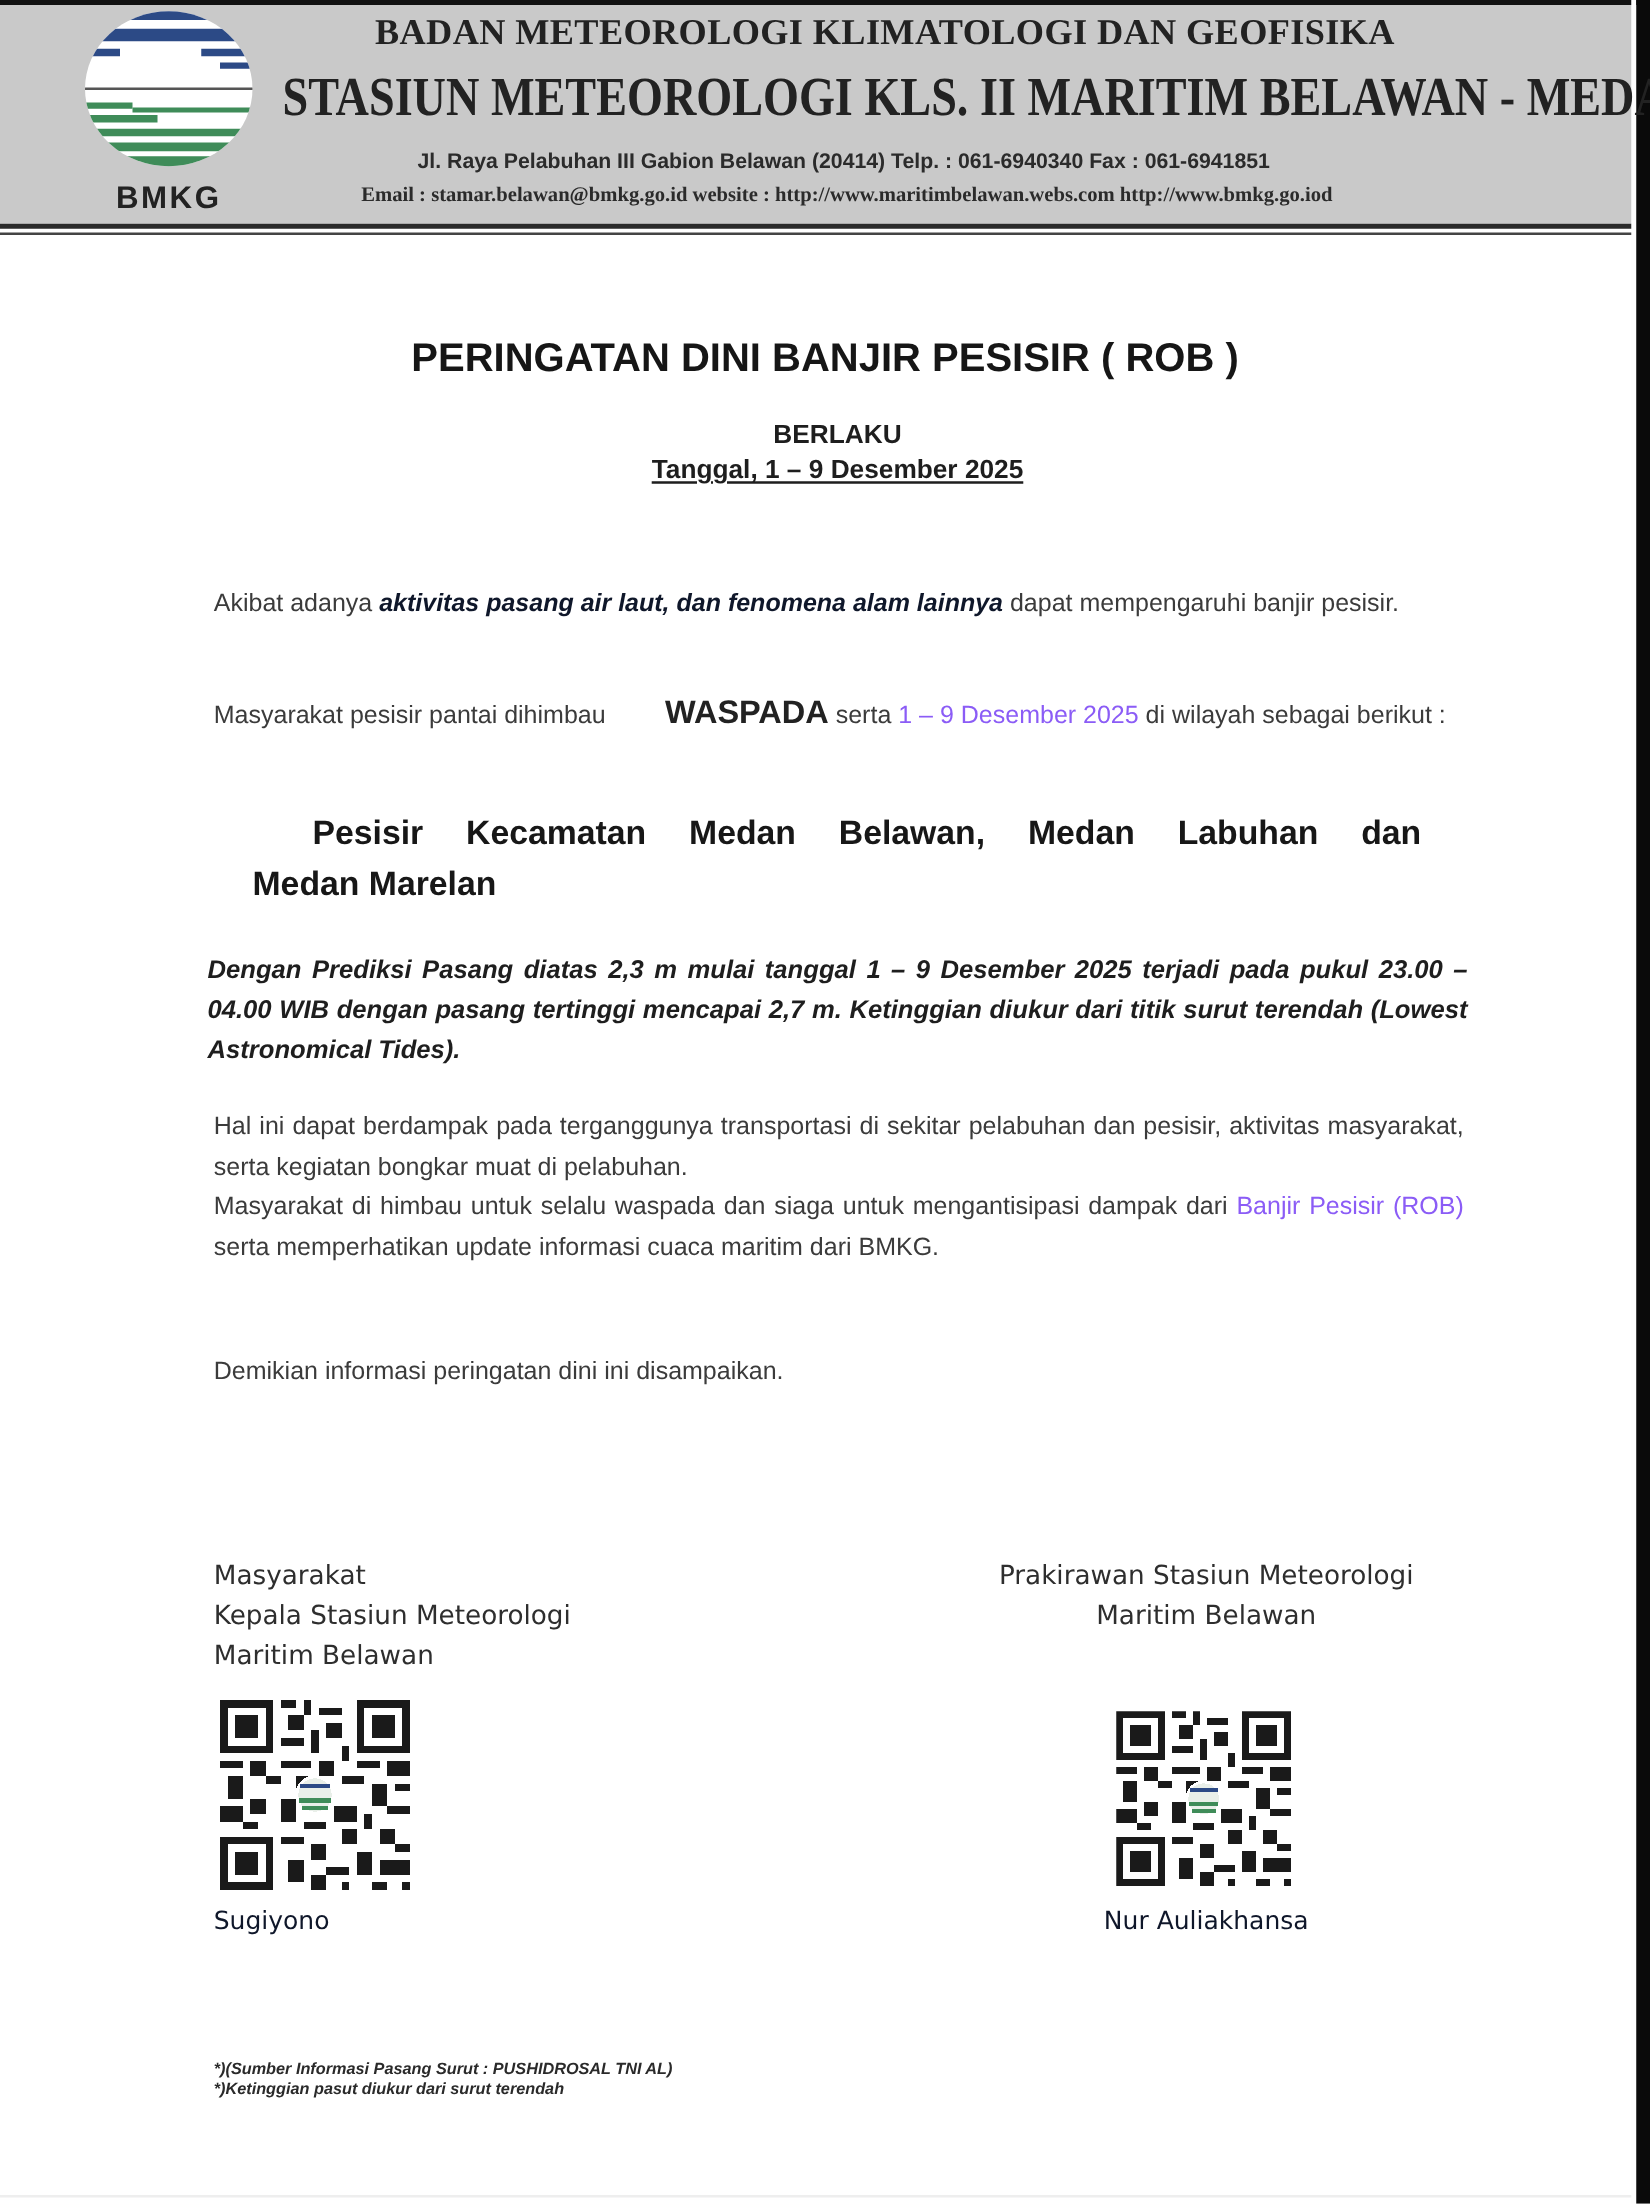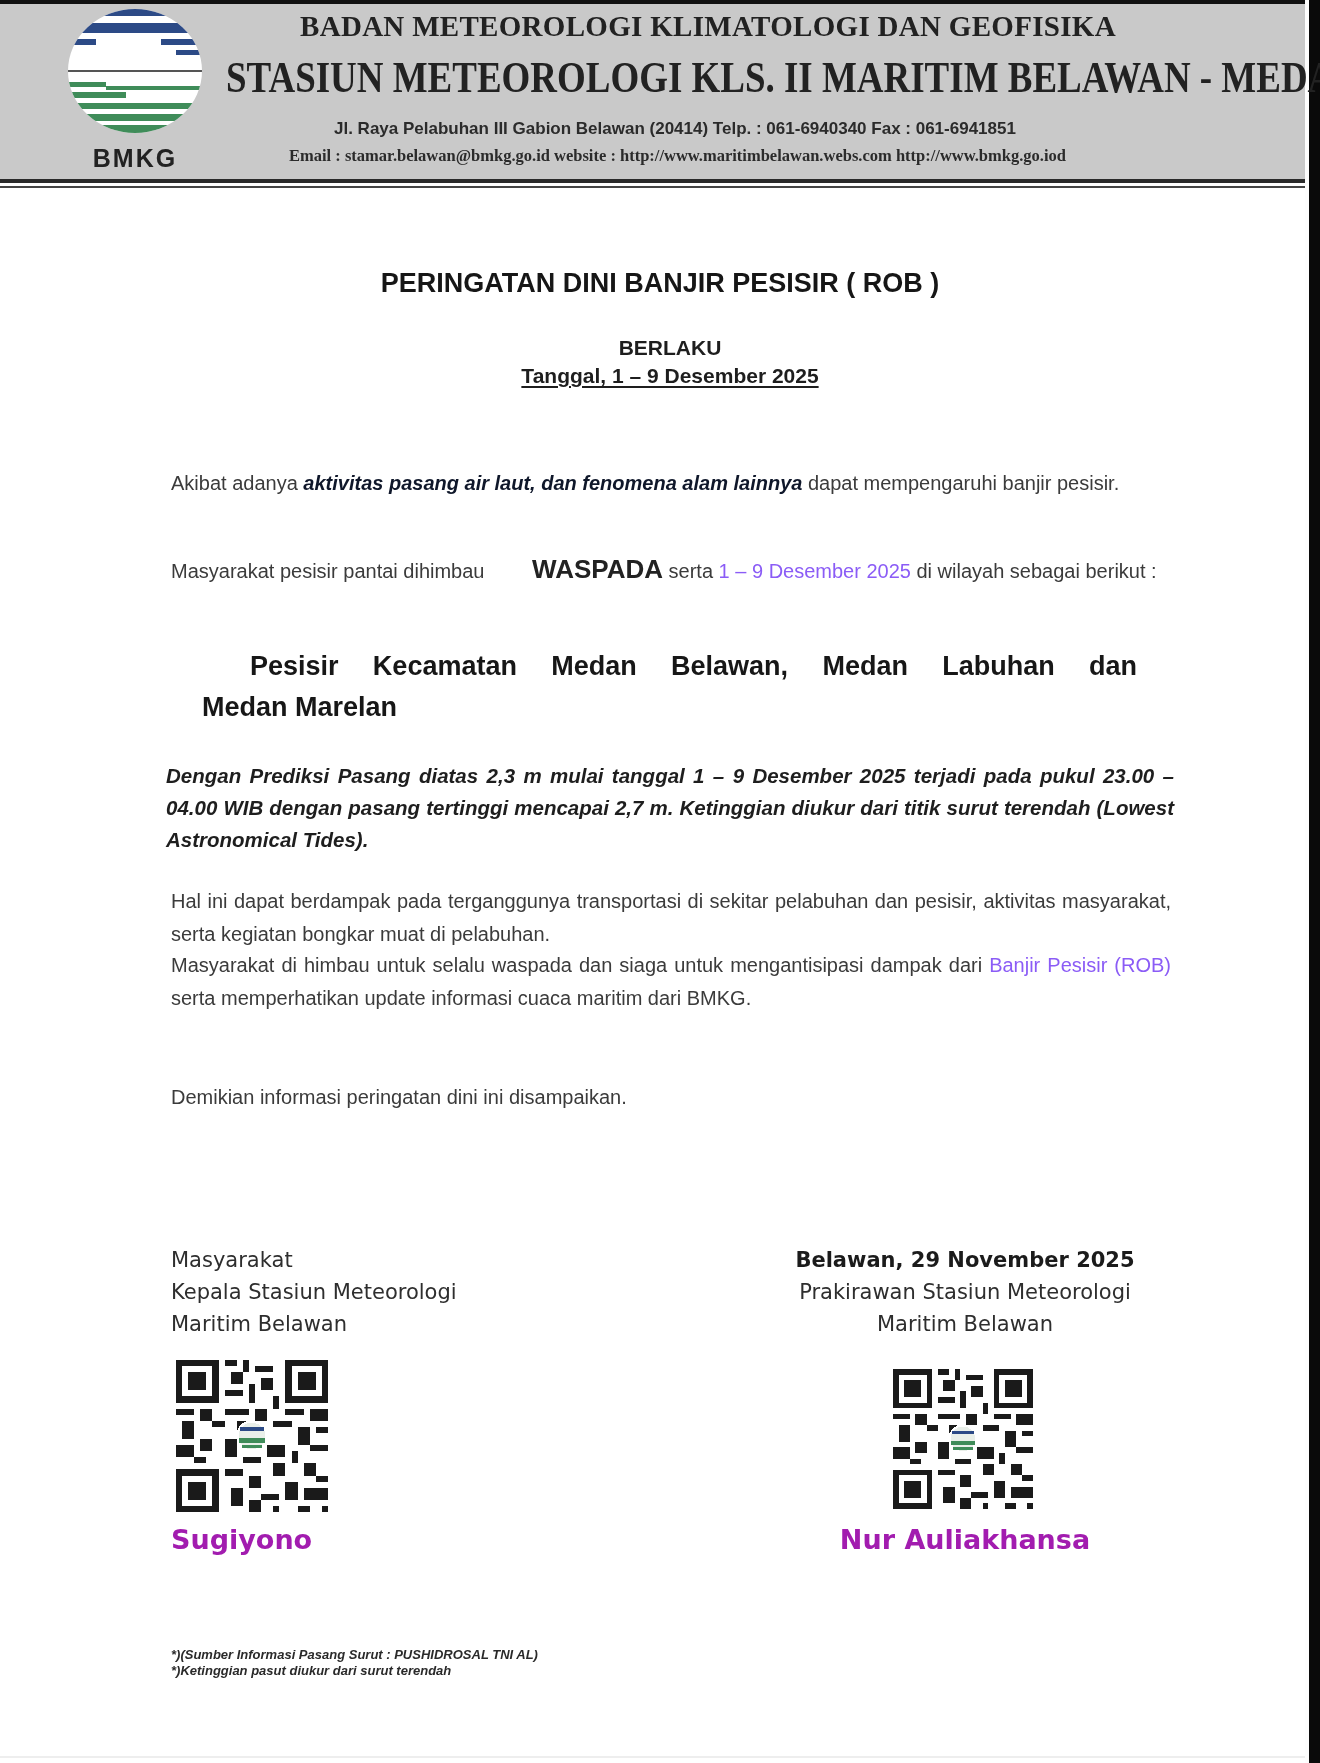--- a/index.html
+++ b/index.html
@@ -35,21 +35,21 @@
   .addr {
     position: absolute; left: 334px; top: 115px; white-space: nowrap;
     font-family: "Liberation Sans", sans-serif; font-weight: bold; font-size: 17px; color: #2b2b2b;
   }
   .email {
     position: absolute; left: 289px; top: 142px; white-space: nowrap;
     font-family: "Liberation Serif", serif; font-weight: bold; font-size: 16.5px; color: #2b2b2b;
   }
   .title {
     position: absolute; left: 0; top: 268px; width: 1320px; text-align: center;
-    font-weight: bold; font-size: 27px; color: #161616;
+    font-weight: bold; font-size: 32px; color: #161616;
   }
   .berlaku {
     position: absolute; left: 0; top: 336px; width: 1340px; text-align: center;
     font-size: 21px; font-weight: bold; color: #1e1e1e;
   }
   .tanggal {
     position: absolute; left: 0; top: 364px; width: 1340px; text-align: center;
     font-size: 21px; font-weight: bold; color: #1e1e1e;
   }
   .tanggal span { text-decoration: underline; text-decoration-thickness: 2px; text-underline-offset: 3px; text-align: center; }
@@ -80,22 +80,22 @@
   }
   .sig-right {
     position: absolute; left: 760px; top: 1244px; width: 410px; text-align: center;
     font-size: 21px; line-height: 32px; color: #2e2e2e; font-family: "DejaVu Sans", sans-serif;
   }
   .sig-date { font-weight: bold; color: #1b1b1b; }
   .qr { position: absolute; background: #fff; }
   .qr-left { left: 176px; top: 1360px; width: 152px; height: 152px; }
   .qr-right { left: 893px; top: 1369px; width: 140px; height: 140px; }
   .signer {
-    position: absolute; font-family: "DejaVu Sans", sans-serif; font-weight: bold;
-    font-size: 27px; color: #a21caf;
+    position: absolute; font-family: "DejaVu Sans", sans-serif; font-weight: normal;
+    font-size: 20px; color: #0f172a;
   }
   .signer-left { left: 171px; top: 1524px; }
   .signer-right { left: 760px; top: 1524px; width: 410px; text-align: center; }
   .footnote {
     position: absolute; left: 171px; top: 1647px; font-size: 13px; font-weight: bold;
     font-style: italic; color: #2a2a2a; line-height: 16px;
   }
   .bottom-line { position: absolute; left: 0; top: 1756px; width: 1305px; height: 2px; background: #eeeeee; }
 </style>
 </head>
@@ -163,21 +163,20 @@
 </div>
 
 <div class="para p6">Demikian informasi peringatan dini ini disampaikan.</div>
 
 <div class="sig-left">
   <div>Masyarakat</div>
   <div>Kepala Stasiun Meteorologi</div>
   <div>Maritim Belawan</div>
 </div>
 <div class="sig-right">
-  <div class="sig-date">Belawan, 29 November 2025</div>
   <div>Prakirawan Stasiun Meteorologi</div>
   <div>Maritim Belawan</div>
 </div>
 
 <svg class="qr qr-left" viewBox="0 0 25 25" shape-rendering="crispEdges" xmlns="http://www.w3.org/2000/svg">
   <g fill="#1a1a1a">
     <path d="M0 0h7v7H0zM1 1v5h5V1zM2 2h3v3H2z" fill-rule="evenodd"></path>
     <path d="M18 0h7v7h-7zM19 1v5h5V1zM20 2h3v3h-3z" fill-rule="evenodd"></path>
     <path d="M0 18h7v7H0zM1 19v5h5v-5zM2 20h3v3H2z" fill-rule="evenodd"></path>
     <path d="M8 0h2v1H8zM11 0h1v2h-1zM13 1h3v1h-3zM9 2h2v2H9zM14 3h2v2h-2zM12 4h1v3h-1zM8 5h3v1H8zM16 6h1v2h-1zM0 8h3v1H0zM4 8h2v2H4zM8 8h4v1H8zM13 8h2v2h-2zM18 8h3v1h-3zM22 8h3v2h-3zM1 10h2v3H1zM6 10h2v1H6zM10 10h2v2h-2zM16 10h3v1h-3zM20 11h2v3h-2zM23 11h2v1h-2zM0 14h3v2H0zM4 13h2v2H4zM8 13h2v3H8zM15 14h3v2h-3zM19 15h1v2h-1zM22 14h3v1h-3zM3 16h2v1H3zM11 16h3v1h-3zM16 17h2v2h-2zM21 17h2v2h-2zM8 18h3v1H8zM12 19h2v2h-2zM18 20h2v3h-2zM21 21h4v2h-4zM9 21h2v3H9zM14 22h3v1h-3zM23 19h2v1h-2zM12 23h2v2h-2zM16 24h1v1h-1zM20 24h2v1h-2zM24 24h1v1h-1z"></path>

